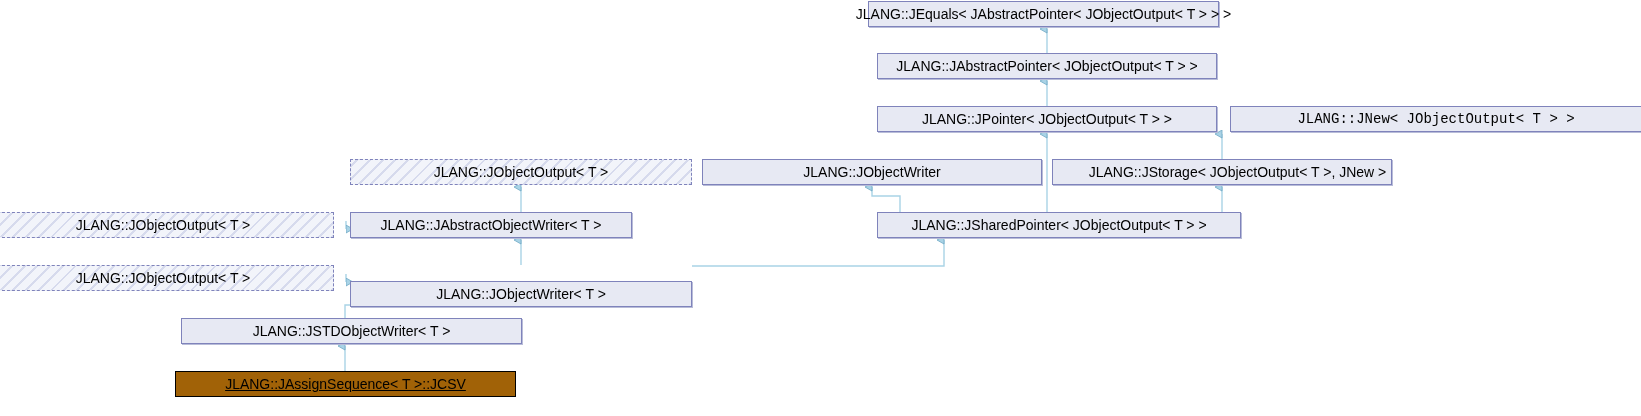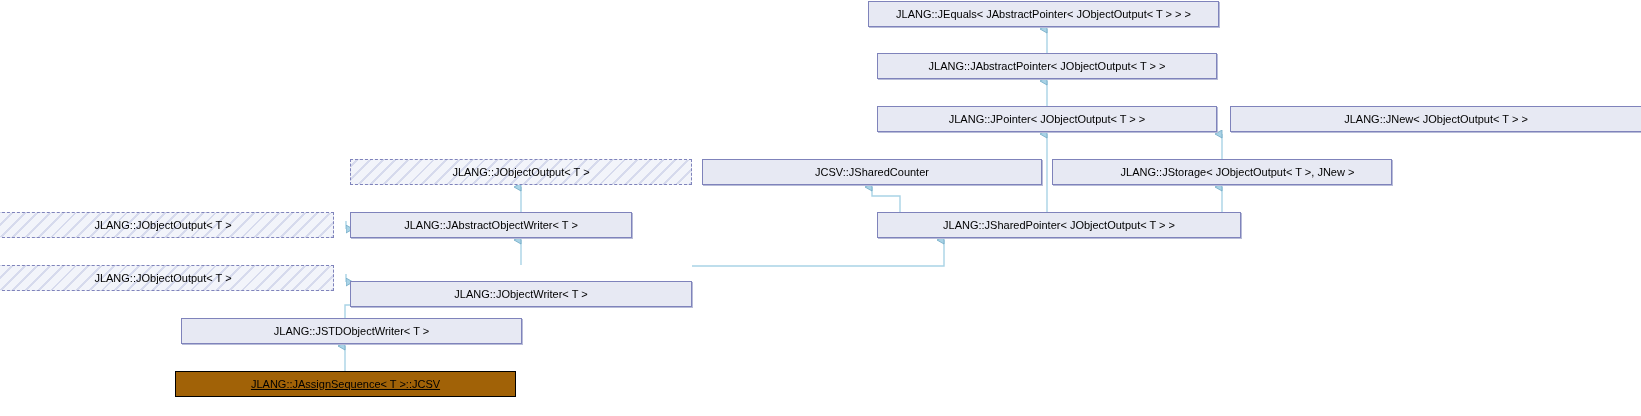--- a/index.html
+++ b/index.html
@@ -24,21 +24,21 @@
     width: 1641px;
     height: 416px;
     pointer-events: none;
   }
   .node {
     position: absolute;
     box-sizing: border-box;
     display: flex;
     align-items: center;
     justify-content: center;
-    font-size: 11px;
+    font-size: 14px;
     line-height: 1;
     color: #000000;
     white-space: nowrap;
     letter-spacing: 0px;
   }
   .node .label {
     display: block;
     padding: 0 6px;
   }
   
@@ -119,30 +119,30 @@
   </div>
 
   <div class="node normal" style="left:877px; top:53px; width:340px; height:26px;">
     <span class="label">JLANG::JAbstractPointer&lt; JObjectOutput&lt; T &gt; &gt;</span>
   </div>
 
   <div class="node normal" style="left:877px; top:106px; width:340px; height:26px;">
     <span class="label">JLANG::JPointer&lt; JObjectOutput&lt; T &gt; &gt;</span>
   </div>
 
-  <div class="node normal" style="left:1230px; top:106px; width:412px; height:26px;">
+  <div class="node normal" style="left:1230px; top:106px; width:412px; height:26px;font-family:Liberation Mono, monospace;">
     <span class="label">JLANG::JNew&lt; JObjectOutput&lt; T &gt; &gt;</span>
   </div>
 
   <div class="node hatched" style="left:350px; top:159px; width:342px; height:26px;">
     <span class="label">JLANG::JObjectOutput&lt; T &gt;</span>
   </div>
 
   <div class="node normal" style="left:702px; top:159px; width:340px; height:26px;">
-    <span class="label">JCSV::JSharedCounter</span>
+    <span class="label">JLANG::JObjectWriter</span>
   </div>
 
   <div class="node normal" style="left:1052px; top:159px; width:340px; height:26px;padding-left:31px;">
     <span class="label">JLANG::JStorage&lt; JObjectOutput&lt; T &gt;, JNew &gt;</span>
   </div>
 
   <div class="node hatched" style="left:-8px; top:212px; width:342px; height:26px;">
     <span class="label">JLANG::JObjectOutput&lt; T &gt;</span>
   </div>
 

